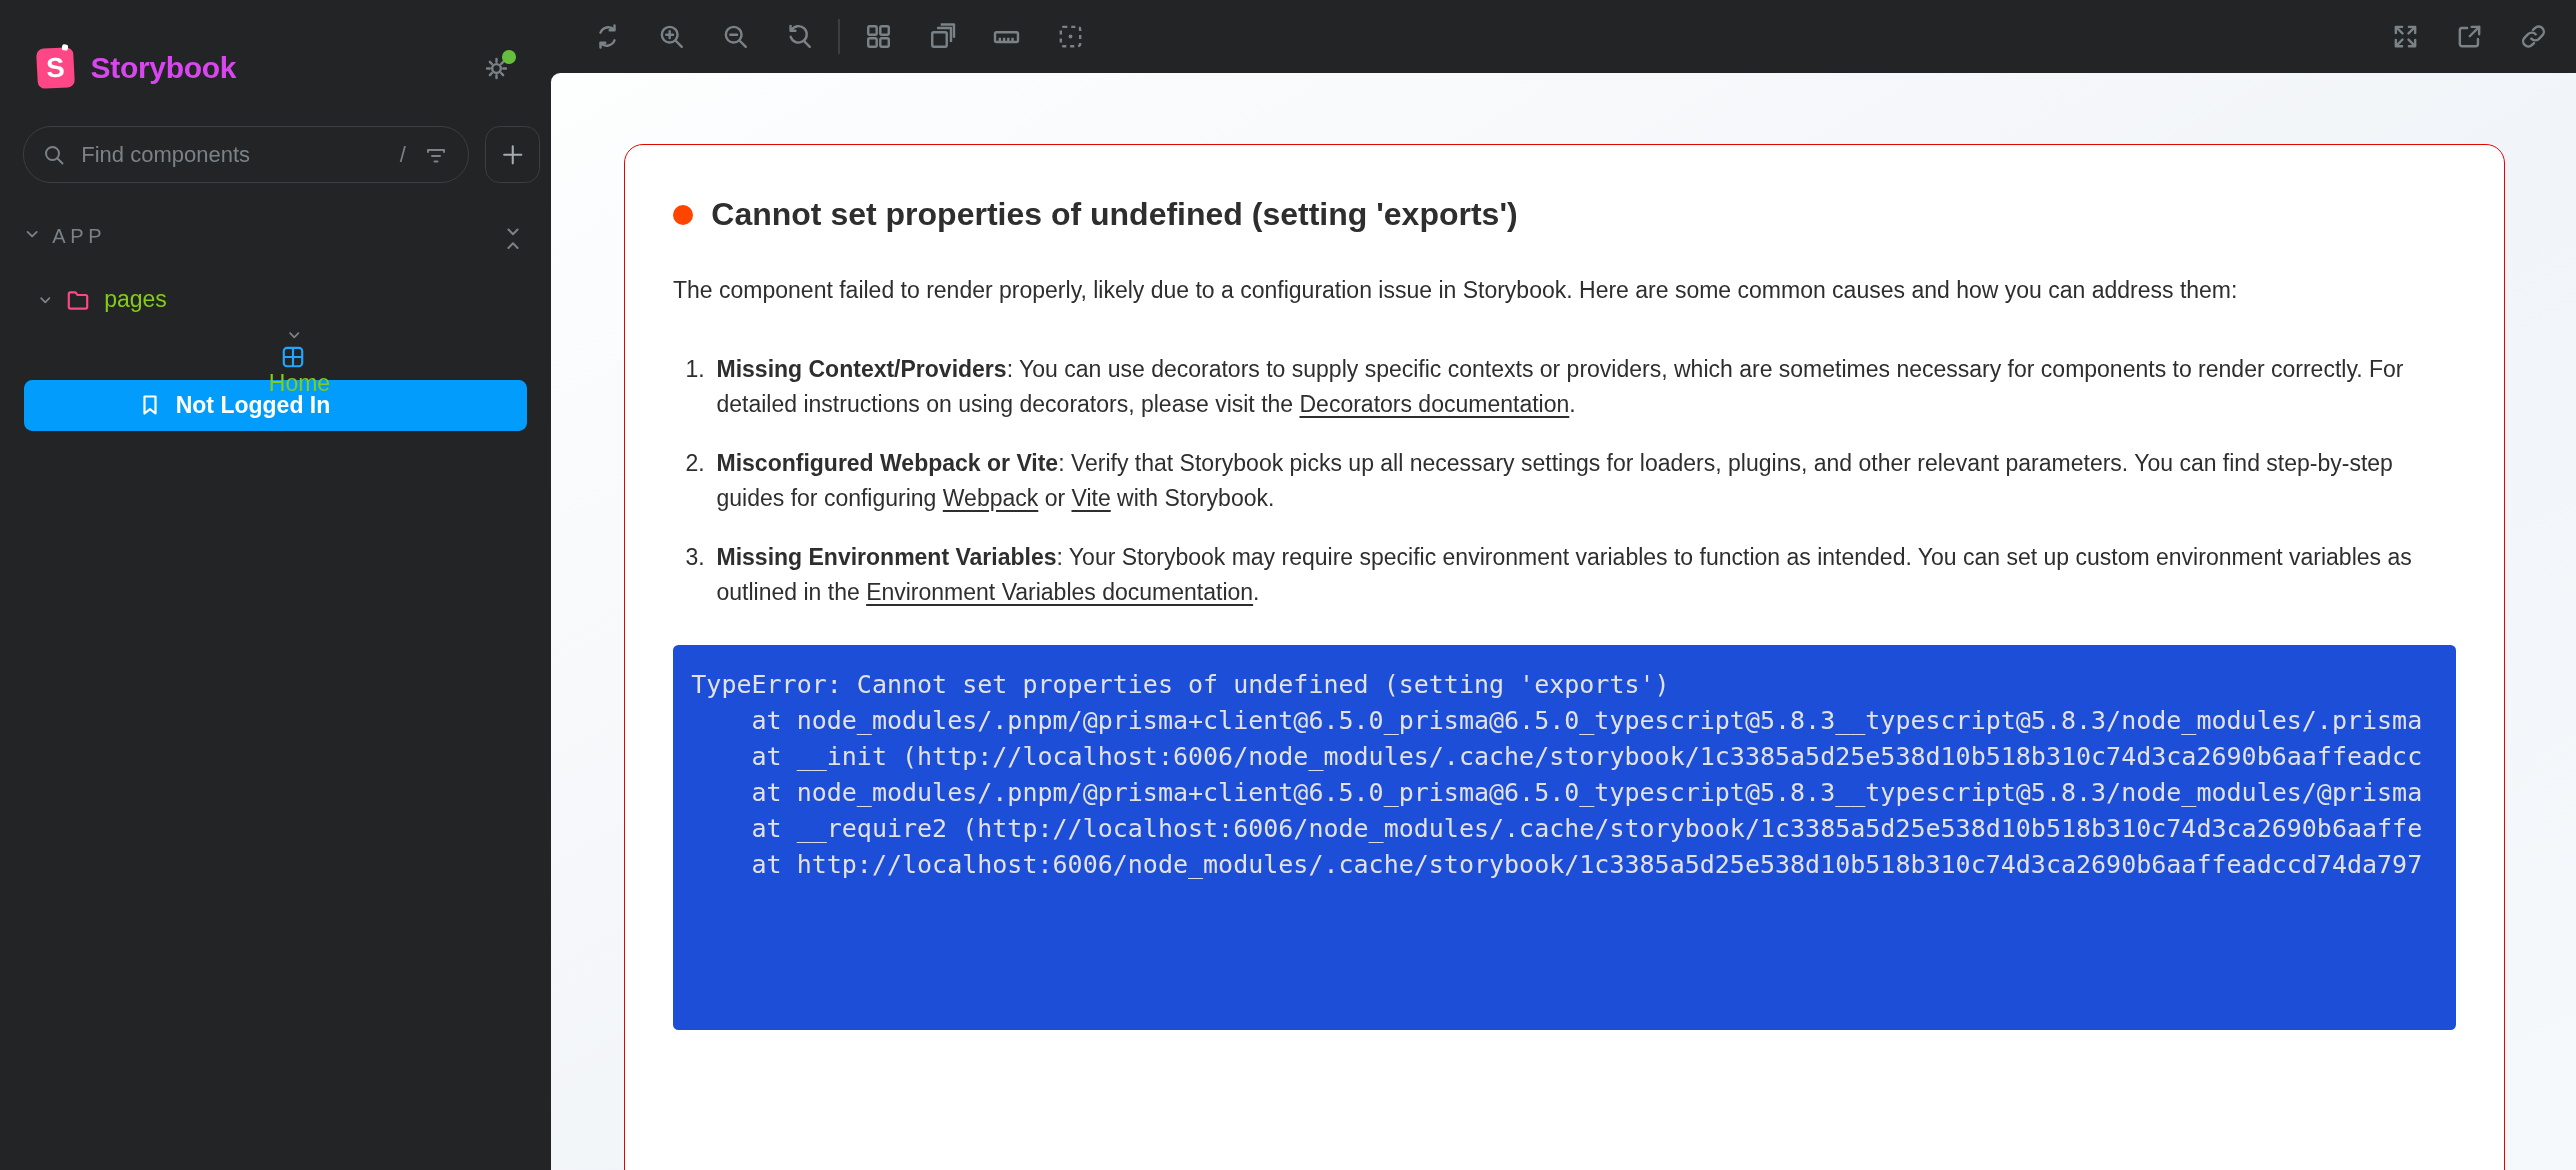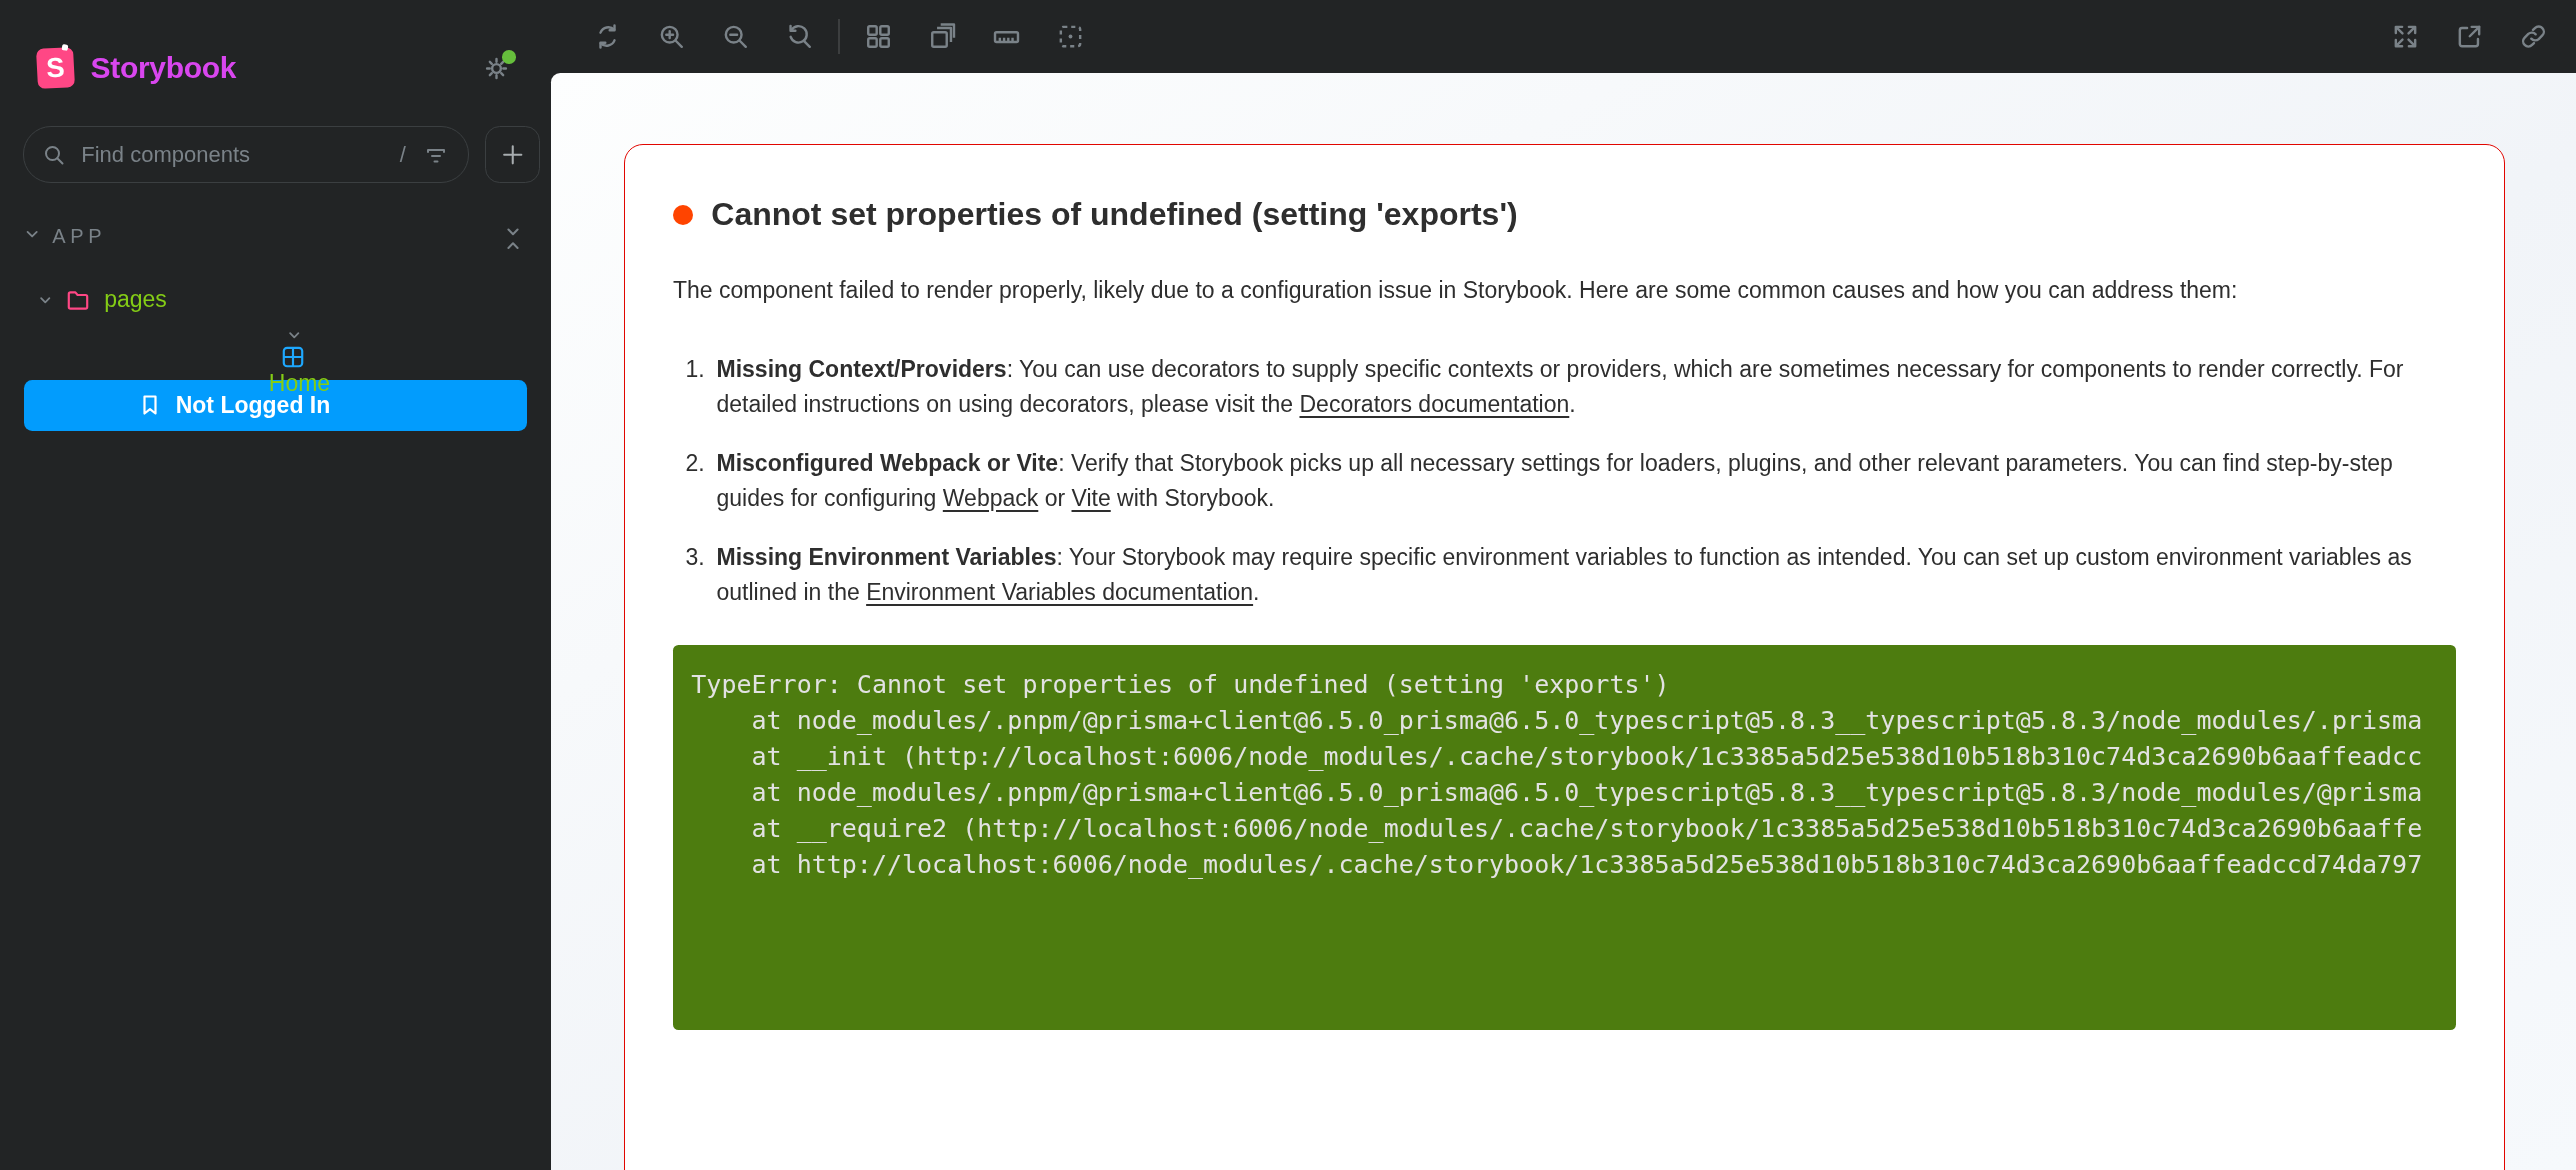--- a/index.html
+++ b/index.html
@@ -71,21 +71,21 @@
   .error-title-row{display:flex;align-items:center;gap:18.3px;}
   .error-dot{width:20px;height:20px;border-radius:50%;background:#FF4400;flex:none;}
   .error-title{font-size:32px;font-weight:600;margin:0;}
   .error-intro{margin:40px 0 0 0;font-size:23px;line-height:35px;}
   ol.causes{margin:44px 0 0 0;padding-left:38px;font-size:23px;line-height:35px;}
   ol.causes li{margin-bottom:24px;padding-left:5.5px;}
   ol.causes li:last-child{margin-bottom:12px;}
   ol.causes strong{font-weight:700;}
   a.doc-link{color:inherit;text-decoration:underline;text-underline-offset:3.7px;cursor:pointer;}
   .stack{
-    margin-top:35px;background:#4d7c0f;border-radius:5.5px;height:385px;box-sizing:border-box;
+    margin-top:35px;background:#1d4ed8;border-radius:5.5px;height:385px;box-sizing:border-box;
     padding:22px 0 0 18.3px;overflow:hidden;color:#E2E2E2;
     font-family:"DejaVu Sans Mono",monospace;font-size:25px;line-height:36px;white-space:pre;
   }
 </style>
 </head>
 <body>
 
 <aside class="sidebar">
   <div class="brand-row">
     <div class="logo-badge">

